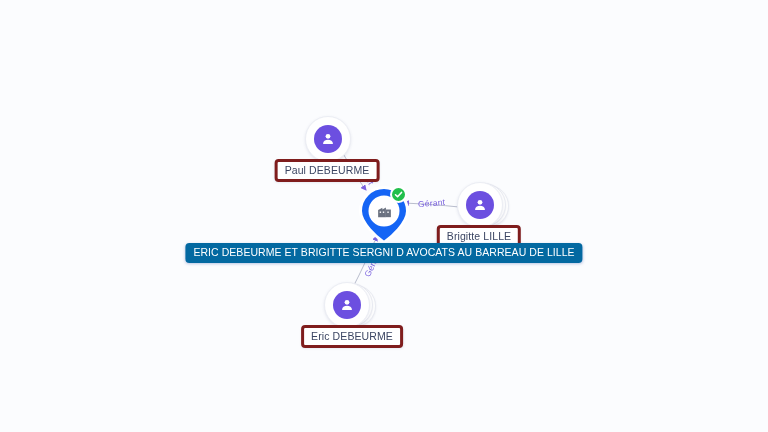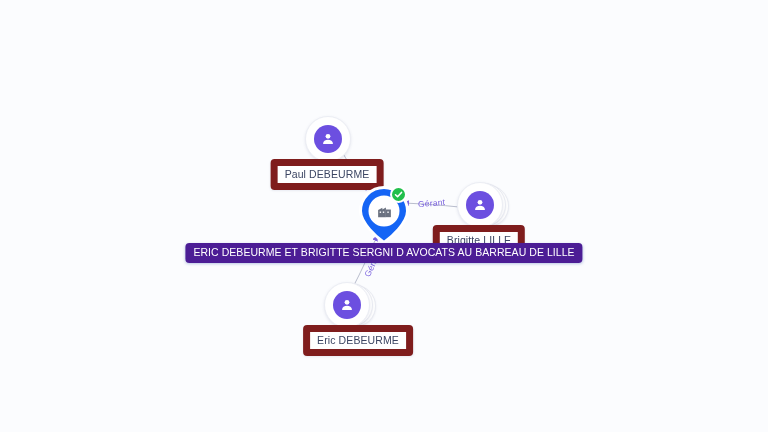--- a/index.html
+++ b/index.html
@@ -80,21 +80,21 @@
     justify-content: center;
   }
   .avatar-circle svg { display: block; }
 
   .node-label {
     position: absolute;
     transform: translateX(-50%);
     white-space: nowrap;
     background: #ffffff;
     color: #3c4663;
-    border: 7px solid #7f1d1d;
+    border: 3px solid #7f1d1d;
     border-radius: 4px;
     padding: 2px 7px 3px 7px;
     font-size: 10.5px;
     line-height: 12px;
     letter-spacing: 0.1px;
     box-shadow: 0 1px 2px rgba(60,70,120,0.09);
   }
 
   
   #company-node {
@@ -140,21 +140,21 @@
     display: flex;
     align-items: center;
     justify-content: center;
     box-sizing: border-box;
   }
 
   #company-label {
     position: absolute;
     transform: translateX(-50%);
     white-space: nowrap;
-    background: #4c1d95;
+    background: #0369a1;
     color: #ffffff;
     border-radius: 4px;
     padding: 3px 8px 4px 8px;
     font-size: 10.5px;
     line-height: 13px;
     letter-spacing: 0.05px;
     box-shadow: 0 1px 3px rgba(20,60,160,0.28);
   }
 
   
@@ -229,21 +229,21 @@
       <div class="stack-card c2"></div>
       <div class="avatar-ring">
         <div class="avatar-circle">
           <svg width="16" height="16" viewBox="0 0 24 24" fill="#ffffff">
             <circle cx="12" cy="8" r="3.6"></circle>
             <path d="M4.6 19.4c0-4 3.4-6.2 7.4-6.2s7.4 2.2 7.4 6.2z"></path>
           </svg>
         </div>
       </div>
     </div>
-    <div class="node-label" style="left:12px; top:21px;text-align:center;">Eric DEBEURME</div>
+    <div class="node-label" style="left:6px; top:21px;text-align:center;">Eric DEBEURME</div>
   </div>
 
   <div id="company-node" style="left:384px; top:213px;">
     <div class="pin-wrap">
       <svg class="pin-shape" viewBox="0 0 50 58">
         <path d="M25 1.5 C12.0 1.5 1.5 12.0 1.5 25.0 C1.5 37.0 18.0 51.5 25 56.5
                  C32.0 51.5 48.5 37.0 48.5 25.0 C48.5 12.0 37.0 1.5 25 1.5 Z" fill="#1565f5" stroke="#ffffff" stroke-width="3"></path>
         <circle cx="25" cy="25" r="15.5" fill="#ffffff"></circle>
       </svg>
 

